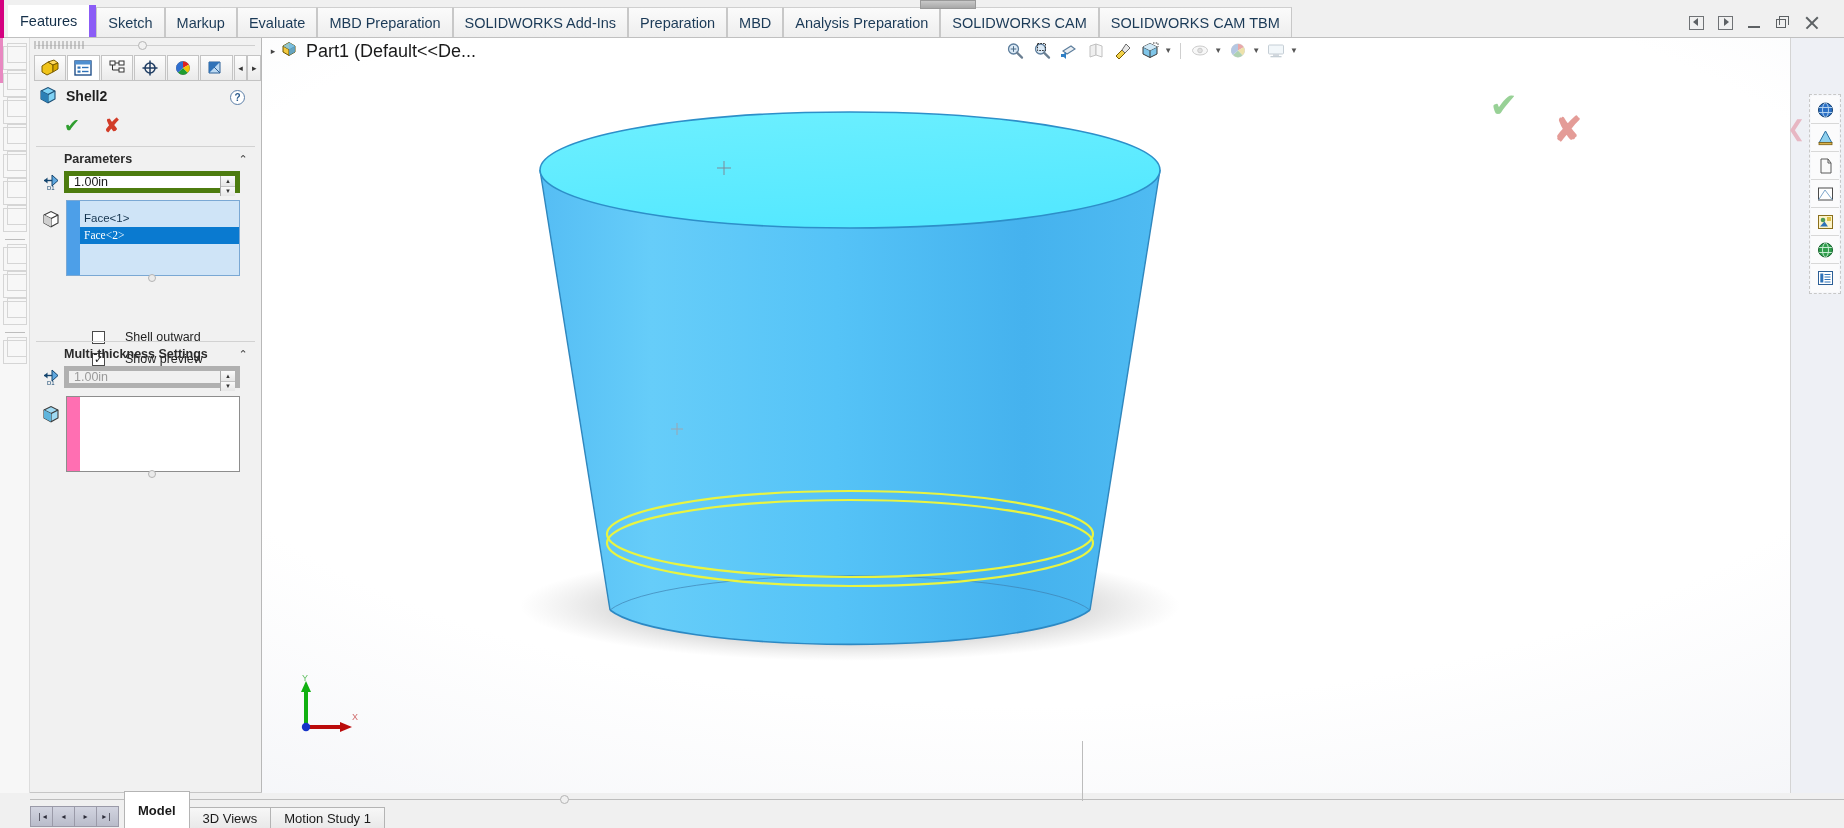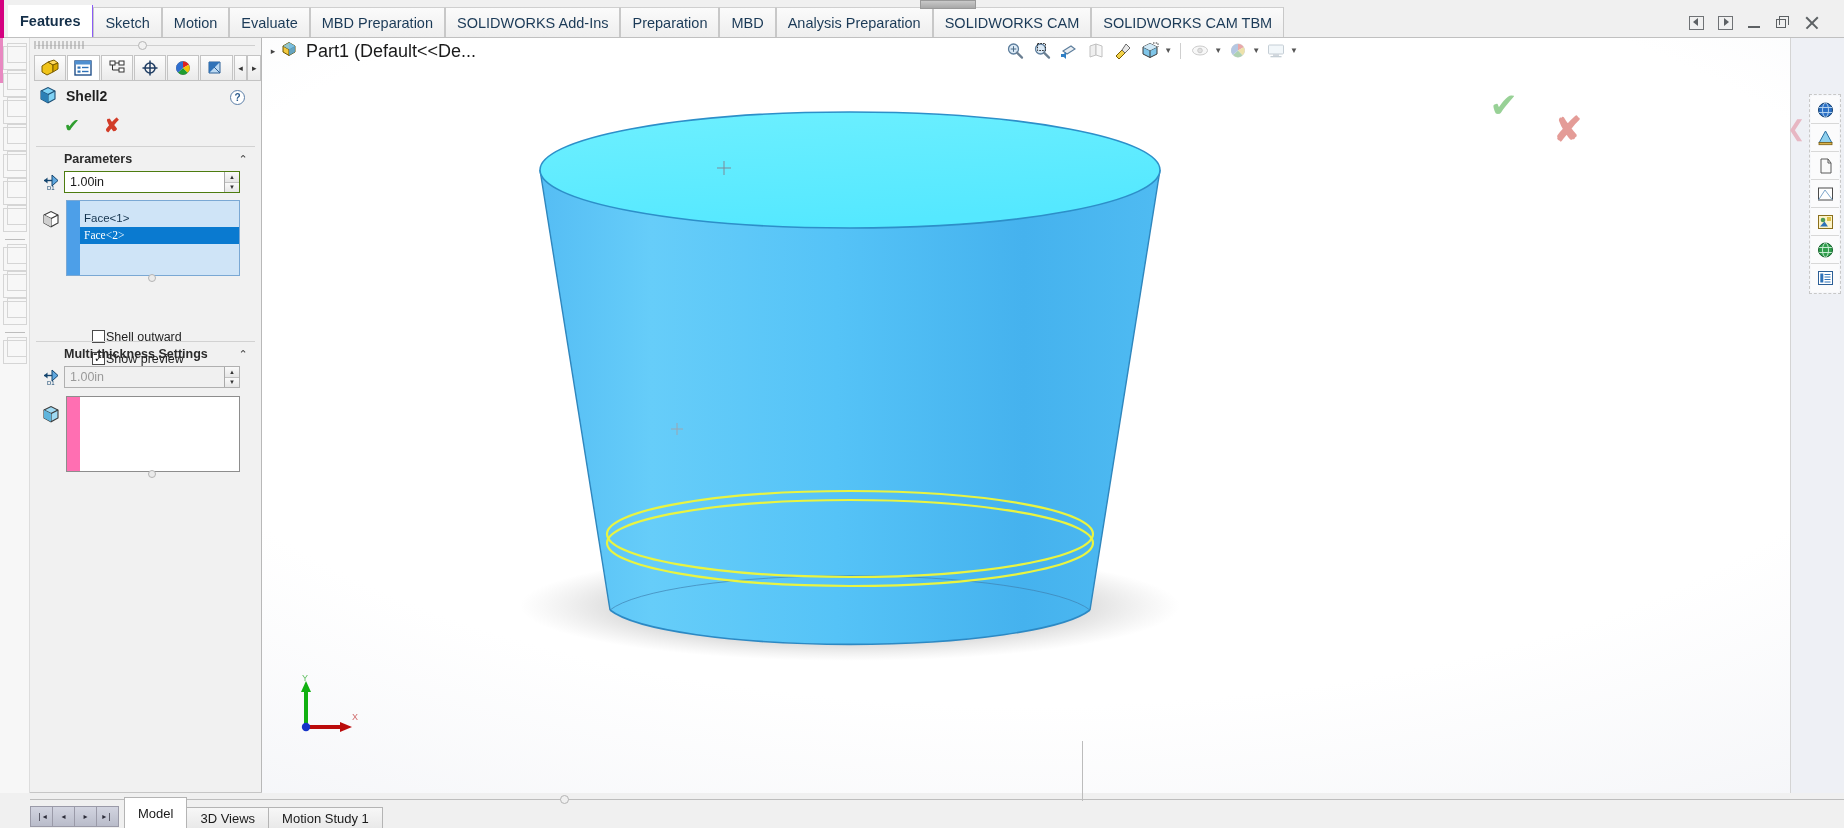--- a/index.html
+++ b/index.html
@@ -22,22 +22,22 @@
   }
   .tab {
     height:30px; display:flex; align-items:center; padding:0 11px;
     font-size:14.5px; color:#1b3a57;
     border-left:1px solid #c8c8c8; border-right:1px solid #c8c8c8;
     border-top:1px solid #cfcfcf;
     background:linear-gradient(#fbfbfb,#eeeeee);
     white-space:nowrap; cursor:default;
   }
   .tab.active{
-    font-weight:bold; color:#15304a; background:#ffffff;
-    border-left:none; border-right:1px solid #8b5cf6; border-top:none;
+    font-weight:normal; color:#15304a; background:#ffffff;
+    border-left:none; border-right:7px solid #8b5cf6; border-top:none;
     height:32px; padding:0 12px;
   }
   .tabbar .spacer{ flex:1; }
   .win-btn-zone{
     position:absolute; right:24px; top:16px; display:flex; gap:14px; align-items:center;
   }
   .wb { width:15px; height:14px; position:relative; cursor:pointer; }
   .wb .sq { position:absolute; inset:0; border:1px solid #6f7275; }
   .wb .ar { position:absolute; left:4px; top:2px; width:0;height:0;
             border-top:4px solid transparent;border-bottom:4px solid transparent; }
@@ -124,22 +124,22 @@
     position:absolute; left:34px; font-size:12.5px; font-weight:bold; color:#2b2b2b;
   }
   .sec-chev{
     position:absolute; right:12px; width:12px;height:12px; cursor:pointer;
     color:#444; font-size:11px; line-height:12px; text-align:center;
   }
 
   .fieldrow{ position:absolute; display:flex; align-items:center; }
   .ficon{ width:26px; height:22px; display:flex;align-items:center;justify-content:center; }
   .spinbox{
-    width:176px; height:22px; border:1px solid #4d7c0f; background:#ffffff;
-    display:flex; align-items:flex-end; position:relative;
+    width:176px; height:22px; border:5px solid #4d7c0f; background:#ffffff;
+    display:flex; align-items:center; position:relative;
   }
   .spinbox.disabled{ background:#f0f0f0; border-color:#b0b0b0; }
   .spinbox input{
     border:none; outline:none; background:transparent; width:150px; height:20px;
     font-family:"Liberation Sans",sans-serif; font-size:12.5px; color:#1a1a1a; padding-left:5px;
   }
   .spinbox.disabled input{ color:#9a9a9a; }
   .spin{
     position:absolute; right:0; top:0; width:15px; height:20px;
     display:flex;flex-direction:column; border-left:1px solid #a9a9a9;
@@ -160,21 +160,21 @@
     height:17px; line-height:17px; padding-left:4px; font-size:11.5px; color:#14334e; cursor:pointer;
   }
   .lbi.sel{ background:#0a7ad0; color:#ffffff;font-family:Liberation Serif, serif; }
   .listbox.white{ background:#ffffff; border:1px solid #8d8d8d; }
   .listbox.white .lb-bar{ background:#ff6fb2; }
   .grip-dot{
     position:absolute; width:8px;height:8px;border-radius:50%;
     border:1px solid #b4b4b4; background:#eaeaea;
   }
 
-  .chkrow{ position:absolute; display:flex; align-items:flex-start; gap:1px; cursor:pointer; }
+  .chkrow{ position:absolute; display:flex; align-items:center; gap:20px; cursor:pointer; }
   .chk{
     width:13px;height:13px;border:1px solid #4a4a4a;background:#fff;
     display:flex;align-items:center;justify-content:center;
     font-size:11px; color:#1a1a1a; line-height:1;
   }
   .chklabel{ font-size:12.5px; color:#1f1f1f; }
 
   .pm-bottomline{
     position:absolute; left:0; bottom:0; width:232px; height:1px; background:#c6c6c6;
   }
@@ -247,21 +247,21 @@
     width:23px;height:21px; border:1px solid #9a9aa8;
     background:linear-gradient(#d2d4e0,#b9bcca);
     display:flex;align-items:center;justify-content:center; font-size:8px; color:#2b2b38;
     margin-right:-1px; cursor:pointer;
   }
   .btab{
     height:21px; padding:0 13px; display:flex;align-items:center;
     font-size:13px; color:#1a1a1a; border:1px solid #b4b4b4; border-bottom:none;
     background:linear-gradient(#f7f7f7,#e9e9e9); margin-right:-1px; cursor:pointer;
   }
-  .btab.active{ font-weight:normal; background:#ffffff; height:31px; }
+  .btab.active{ font-weight:bold; background:#ffffff; height:37px; }
   .bb-topline{
     position:absolute; left:30px; right:0; top:6px; height:1px; background:#bdbdbd;
   }
   .bb-scrolldot{
     position:absolute; left:560px; top:2px; width:9px;height:9px;border-radius:50%;
     border:1px solid #b4b4b4;background:#f0f0f0;
   }
   .bb-vline{ position:absolute; left:1082px; top:-52px; width:1px;height:60px;background:#bcbcbc;}
 </style>
 </head>
@@ -272,21 +272,21 @@
   <div class="tabbar">
     <div class="grey-tab-chip"></div>
     <div style="width:8px"></div>
     <div class="tab active">
         <span>Features</span>
       </div>
     <div class="tab">
         <span>Sketch</span>
       </div>
     <div class="tab">
-        <span>Motion</span>
+        <span>Markup</span>
       </div>
     <div class="tab">
         <span>Evaluate</span>
       </div>
     <div class="tab">
         <span>MBD Preparation</span>
       </div>
     <div class="tab">
         <span>SOLIDWORKS Add-Ins</span>
       </div>

